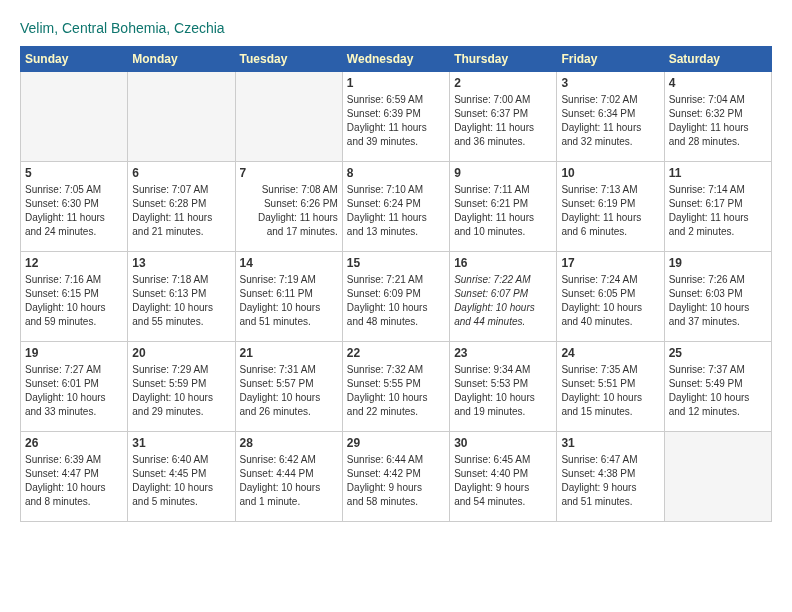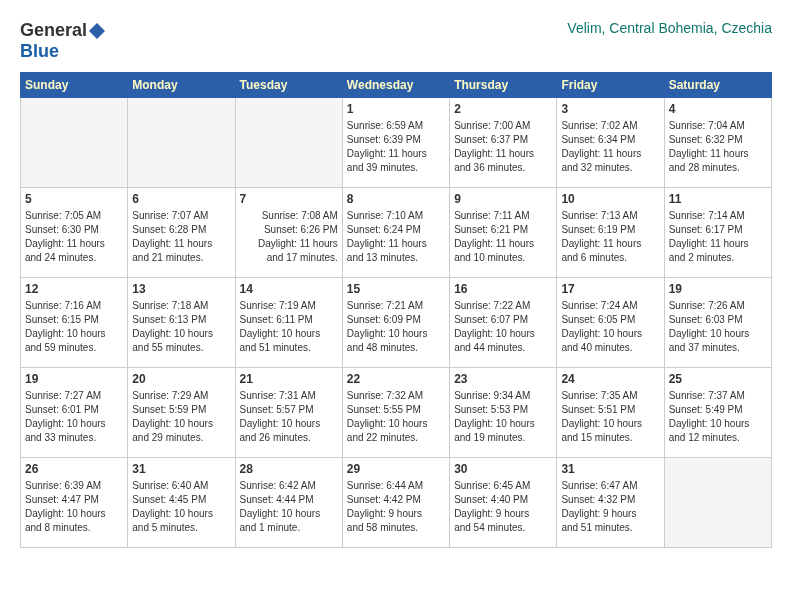--- a/index.html
+++ b/index.html
@@ -78,29 +78,20 @@
     .day-info {
       font-size: 10px;
       line-height: 1.4;
       color: #333;
     }
   </style>
 </head>
 <body>
 
 <div class="header-area">
-  <div class="logo">
-    <div style="display:flex; align-items:center;">
-      <span class="logo-general">General</span>
-      <svg width="16" height="16" viewBox="0 0 16 16" style="margin-left:2px;">
-        <polygon points="8,0 16,8 8,16 0,8" fill="#2b5faa"></polygon>
-      </svg>
-    </div>
-    <span class="logo-blue">Blue</span>
-  </div>
   <div class="title-area">
     <div class="location">Velim, Central Bohemia, Czechia</div>
   </div>
 </div>
 
 <table class="calendar">
   <thead>
     <tr>
     <th>Sunday</th>
         <th>Monday</th>
@@ -220,21 +211,21 @@
         </td>
         <td>
           <span class="day-num">15</span>
           <div class="day-info" style="white-space: pre-line;">Sunrise: 7:21 AM
 Sunset: 6:09 PM
 Daylight: 10 hours
 and 48 minutes.</div>
         </td>
         <td>
           <span class="day-num">16</span>
-          <div class="day-info" style="white-space: pre-line;">Sunrise: 7:22 AM
+          <div class="day-info" style="white-space: pre-line; font-style: italic;">Sunrise: 7:22 AM
 Sunset: 6:07 PM
 Daylight: 10 hours
 and 44 minutes.</div>
         </td>
         <td>
           <span class="day-num">17</span>
           <div class="day-info" style="white-space: pre-line;">Sunrise: 7:24 AM
 Sunset: 6:05 PM
 Daylight: 10 hours
 and 40 minutes.</div>
@@ -330,20 +321,20 @@
         <td>
           <span class="day-num">30</span>
           <div class="day-info" style="white-space: pre-line;">Sunrise: 6:45 AM
 Sunset: 4:40 PM
 Daylight: 9 hours
 and 54 minutes.</div>
         </td>
         <td>
           <span class="day-num">31</span>
           <div class="day-info" style="white-space: pre-line;">Sunrise: 6:47 AM
-Sunset: 4:32 PM
+Sunset: 4:38 PM
 Daylight: 9 hours
 and 51 minutes.</div>
         </td>
         <td class="empty"></td>
       </tr>
     </tbody>
 </table>
 
 </body></html>

